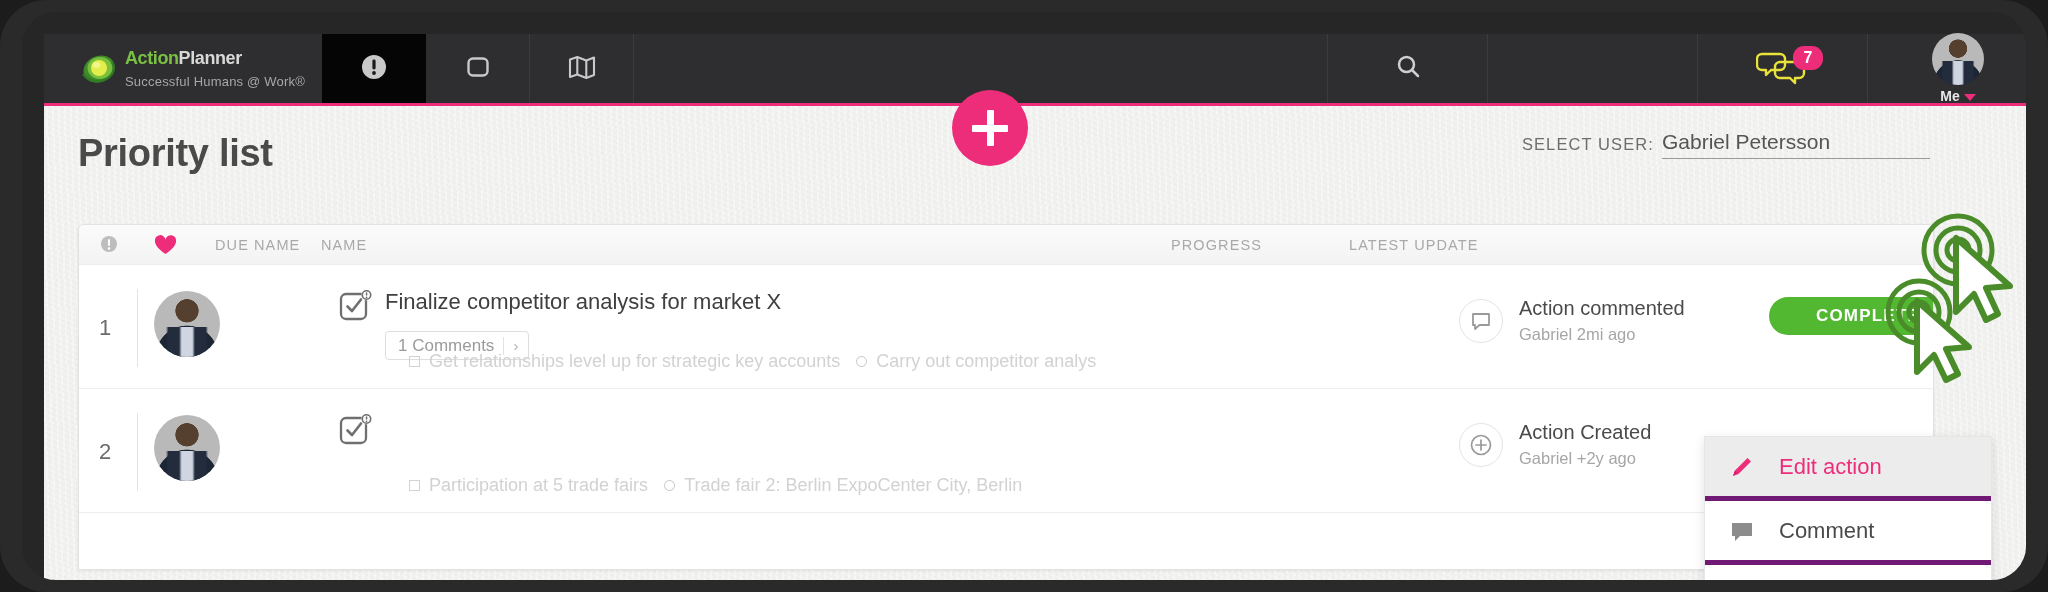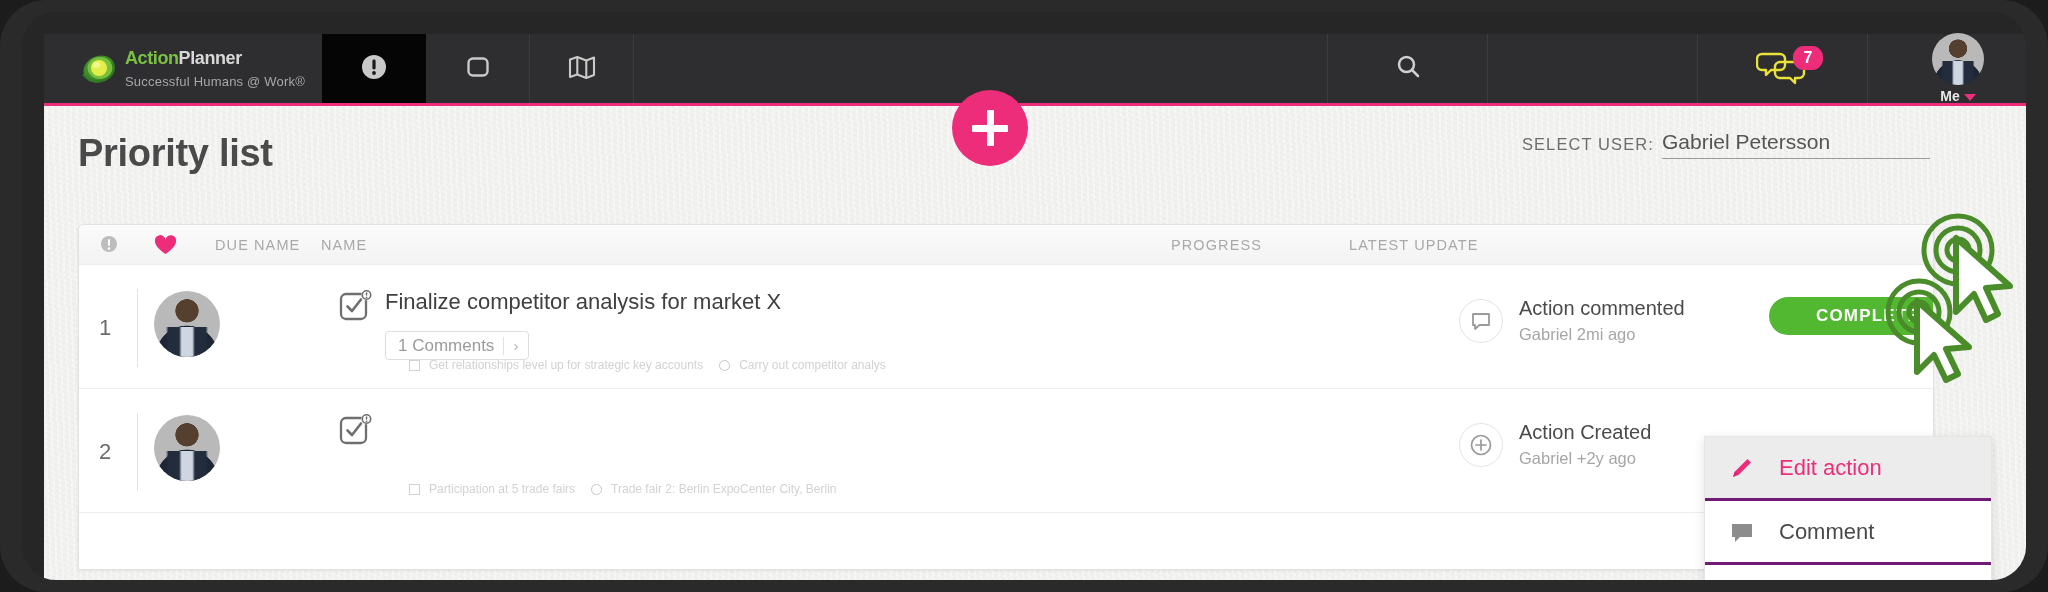--- a/index.html
+++ b/index.html
@@ -209,21 +209,21 @@
     cursor: pointer;
   }
   .comments-pill .divider {
     width: 1px; height: 18px; background: #e2e2e2; margin: 0 9px;
   }
   .comments-pill .chev { font-size: 15px; color: #b0b0b0; padding-right: 4px; }
 
   .breadcrumb {
     position: absolute; left: 306px; bottom: 16px;
     display: flex; align-items: center;
-    font-size: 12px; color: #d2d2d2; white-space: nowrap; padding-left: 24px;
+    font-size: 18px; color: #d2d2d2; white-space: nowrap; padding-left: 24px;
   }
   .bc-box {
     display: inline-block; width: 11px; height: 11px;
     border: 1.6px solid #d2d2d2; margin-right: 9px; flex: 0 0 auto;
   }
   .bc-circ {
     display: inline-block; width: 11px; height: 11px; border-radius: 50%;
     border: 1.6px solid #c6c6c6; margin: 0 9px 0 16px; flex: 0 0 auto;
   }
 
@@ -256,21 +256,21 @@
     position: absolute;
     left: 1660px; top: 330px;
     width: 288px;
     background: #fff;
     border: 1px solid #e6e6e6;
     box-shadow: 0 3px 10px rgba(0,0,0,0.12);
     z-index: 30;
   }
   .menu-item {
     height: 64px; display: flex; align-items: center;
-    border-bottom: 3px solid #701a75; cursor: pointer;
+    border-bottom: 5px solid #701a75; cursor: pointer;
     background: #fff;
   }
   .menu-item:last-child { border-bottom: none; }
   .menu-item.highlight { background: #ececec; }
   .menu-icon {
     width: 74px; display: flex; align-items: center; justify-content: center;
     flex: 0 0 auto;
   }
   .menu-label { font-size: 22px; color: #4a4a4a; }
   .menu-item.highlight .menu-label { color: #ee2d7a; }

